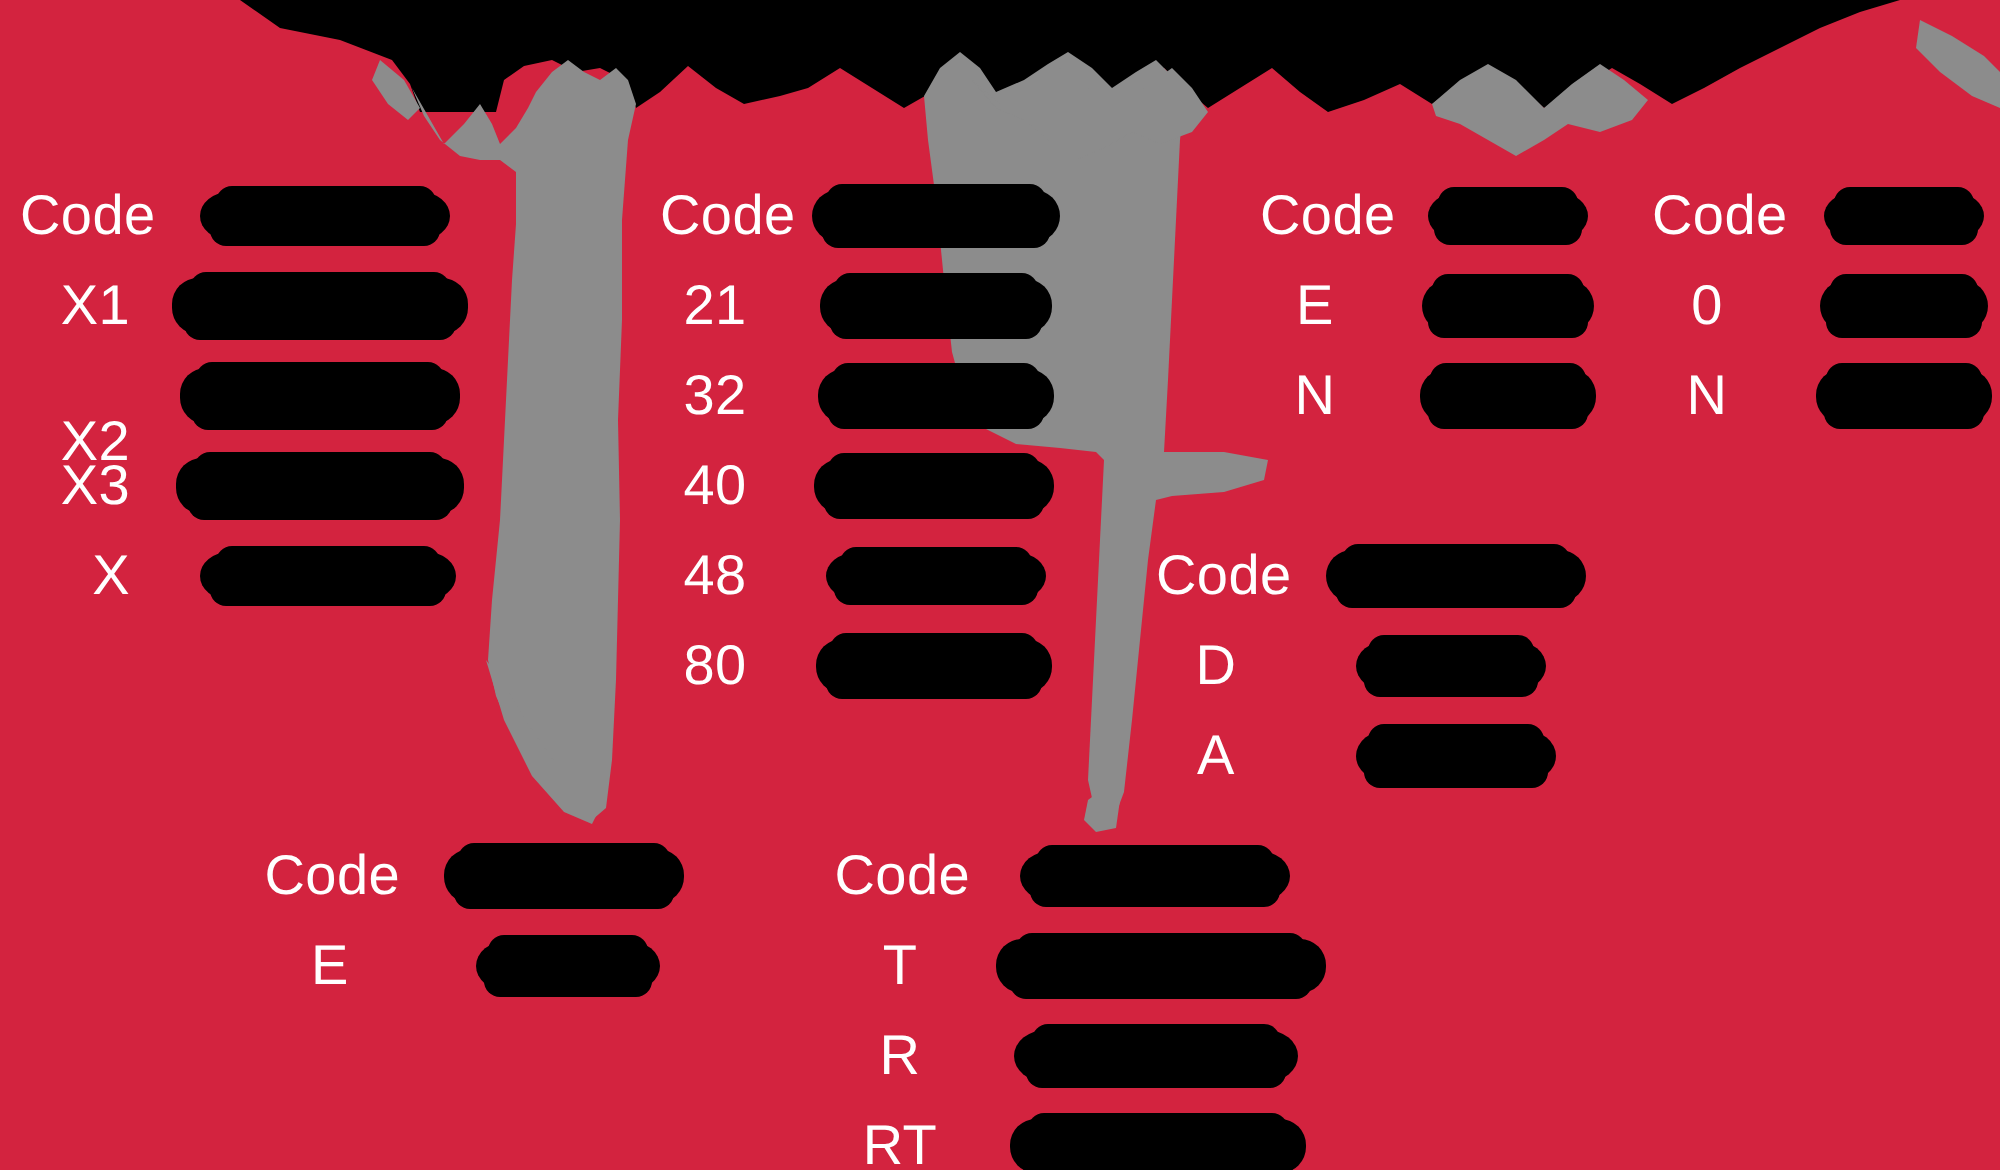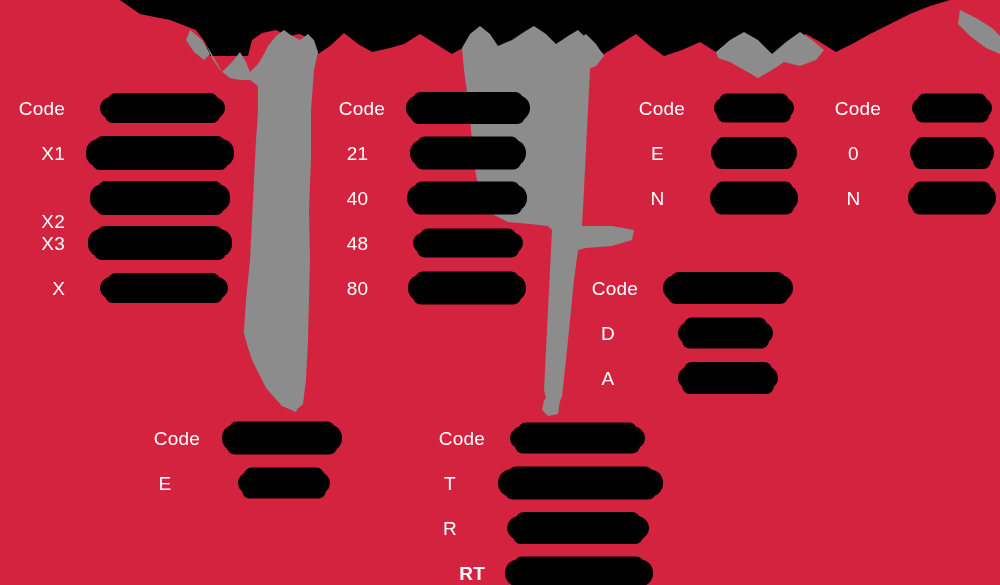--- a/index.html
+++ b/index.html
@@ -32,21 +32,21 @@
   }
   .row {
     position: relative;
     height: 45px;
   }
   .code-label {
     position: absolute;
     top: 50%;
     transform: translateY(-50%);
     color: #ffffff;
-    font-size: 19px;
+    font-size: 28px;
     line-height: 1;
     letter-spacing: 0.2px;
     white-space: nowrap;
     text-align: right;
   }
   .redaction {
     position: absolute;
     top: 50%;
     transform: translateY(-50%);
     background: #000000;
@@ -180,20 +180,24 @@
   <div class="block" style="left:320px; top:85px; width:240px;">
     <div class="row">
       <span class="code-label" style="left:10px; width:55px;">Code</span>
       <span class="redaction" style="left:86px; width:124px; height:26px;"></span>
     </div>
     <div class="row">
       <span class="code-label" style="left:10px; width:55px; text-align:center;">21</span>
       <span class="redaction" style="left:90px; width:116px; height:27px;"></span>
     </div>
     <div class="row">
+      <span class="code-label" style="left:10px; width:55px; text-align:center;">32</span>
+      <span class="redaction" style="left:89px; width:118px; height:27px;"></span>
+    </div>
+    <div class="row">
       <span class="code-label" style="left:10px; width:55px; text-align:center;">40</span>
       <span class="redaction" style="left:87px; width:120px; height:27px;"></span>
     </div>
     <div class="row">
       <span class="code-label" style="left:10px; width:55px; text-align:center;">48</span>
       <span class="redaction tapered" style="left:93px; width:110px; height:23px;"></span>
     </div>
     <div class="row">
       <span class="code-label" style="left:10px; width:55px; text-align:center;">80</span>
       <span class="redaction" style="left:88px; width:118px; height:27px;"></span>
@@ -263,18 +267,18 @@
     </div>
     <div class="row">
       <span class="code-label" style="left:0px; width:70px; text-align:center;">T</span>
       <span class="redaction" style="left:83px; width:165px; height:27px;"></span>
     </div>
     <div class="row">
       <span class="code-label" style="left:0px; width:70px; text-align:center;">R</span>
       <span class="redaction tapered" style="left:92px; width:142px; height:26px;"></span>
     </div>
     <div class="row">
-      <span class="code-label" style="left:0px; width:70px; text-align:right;font-weight:bold;">RT</span>
+      <span class="code-label" style="left:0px; width:70px; text-align:center;">RT</span>
       <span class="redaction" style="left:90px; width:148px; height:27px;"></span>
     </div>
   </div>
 
 </div>
 
 </body></html>

